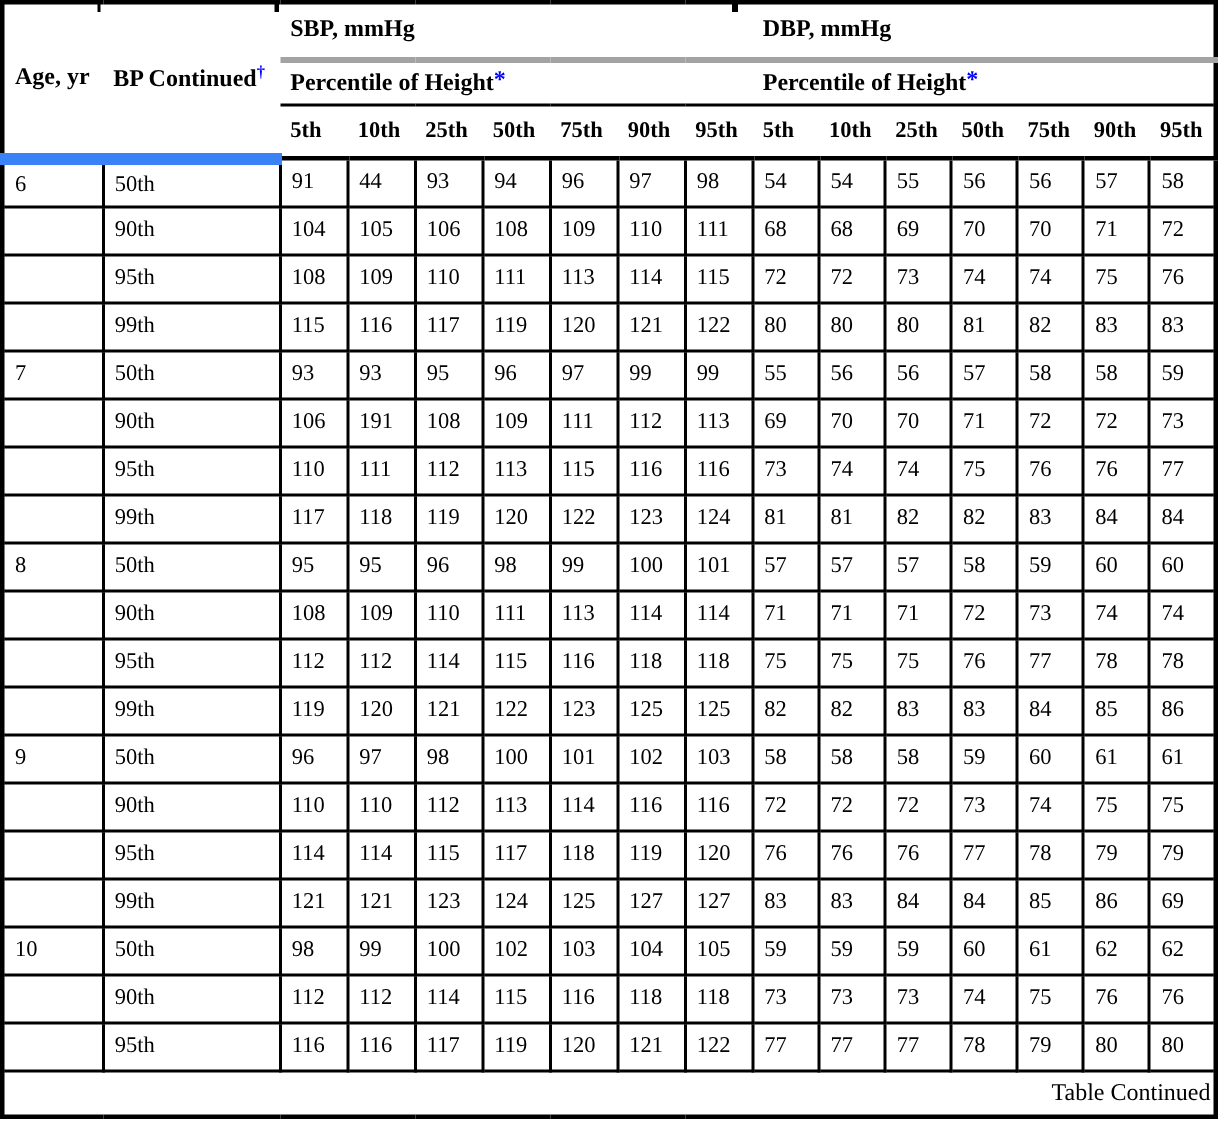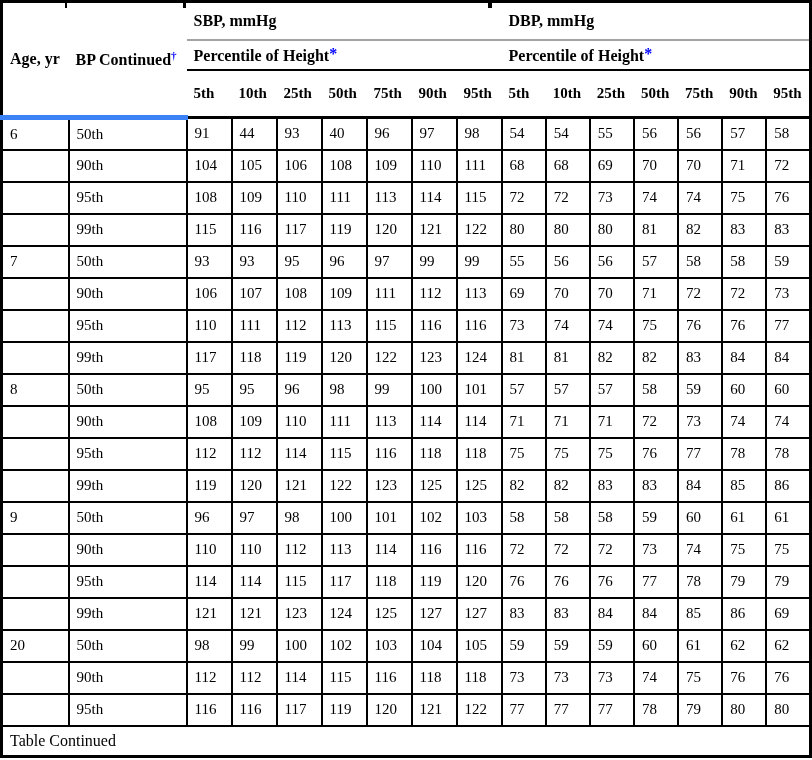--- a/index.html
+++ b/index.html
@@ -33,25 +33,25 @@
     white-space: nowrap;
   }
   
   thead th {
     border: none;
     font-weight: bold;
     font-size: 16px;
   }
   thead tr.hrow-1 { height: 38px; }
   thead tr.hrow-2 { height: 30px; }
-  thead tr.hrow-3 { height: 48px; }
-  th.sec-h  { border-bottom: 2px solid #a3a3a3; }
+  thead tr.hrow-3 { height: 36px; }
+  th.sec-h  { border-bottom: 4px solid #a3a3a3; }
   th.poh-h  { border-bottom: 2px solid #000000; }
   th.pct-h  { border-bottom: 3px solid #000000; font-size: 15px; }
-  th.age-h, th.bp-h { border-bottom: 5px solid #3b82f6; }
+  th.age-h, th.bp-h { border-bottom: 8px solid #3b82f6; }
   sup.marker {
     color: #0000ff;
     font-weight: bold;
     font-size: 11px;
   }
   span.marker-star {
     color: #0000ff;
     font-weight: bold;
     font-size: 16px;
     vertical-align: 2px;
@@ -60,20 +60,21 @@
   tbody tr { height: 32px; }
   tbody td {
     border: 2px solid #000000;
     font-size: 15px;
   }
   
   tfoot tr { height: 31px; }
   tfoot td {
     border-top: 2px solid #000000;
     font-size: 16px;
+    text-align: right;
   }
   
   .top-tick {
     position: absolute;
     top: 0;
     height: 8px;
     background: #000000;
   }
   .tick-1 { left: 65px;  width: 2px; }
   .tick-2 { left: 183px; width: 3px; }
@@ -136,21 +137,21 @@
       </tr>
     </thead>
 
     <tbody id="table-body">
         <tr>
           <td>6</td>
           <td>50th</td>
           <td>91</td>
           <td>44</td>
           <td>93</td>
-          <td>40</td>
+          <td>94</td>
           <td>96</td>
           <td>97</td>
           <td>98</td>
           <td>54</td>
           <td>54</td>
           <td>55</td>
           <td>56</td>
           <td>56</td>
           <td>57</td>
           <td>58</td>
@@ -224,21 +225,21 @@
           <td>56</td>
           <td>57</td>
           <td>58</td>
           <td>58</td>
           <td>59</td>
         </tr>
         <tr>
           <td></td>
           <td>90th</td>
           <td>106</td>
-          <td>107</td>
+          <td>191</td>
           <td>108</td>
           <td>109</td>
           <td>111</td>
           <td>112</td>
           <td>113</td>
           <td>69</td>
           <td>70</td>
           <td>70</td>
           <td>71</td>
           <td>72</td>
@@ -419,21 +420,21 @@
           <td>127</td>
           <td>83</td>
           <td>83</td>
           <td>84</td>
           <td>84</td>
           <td>85</td>
           <td>86</td>
           <td>69</td>
         </tr>
         <tr>
-          <td>20</td>
+          <td>10</td>
           <td>50th</td>
           <td>98</td>
           <td>99</td>
           <td>100</td>
           <td>102</td>
           <td>103</td>
           <td>104</td>
           <td>105</td>
           <td>59</td>
           <td>59</td>

